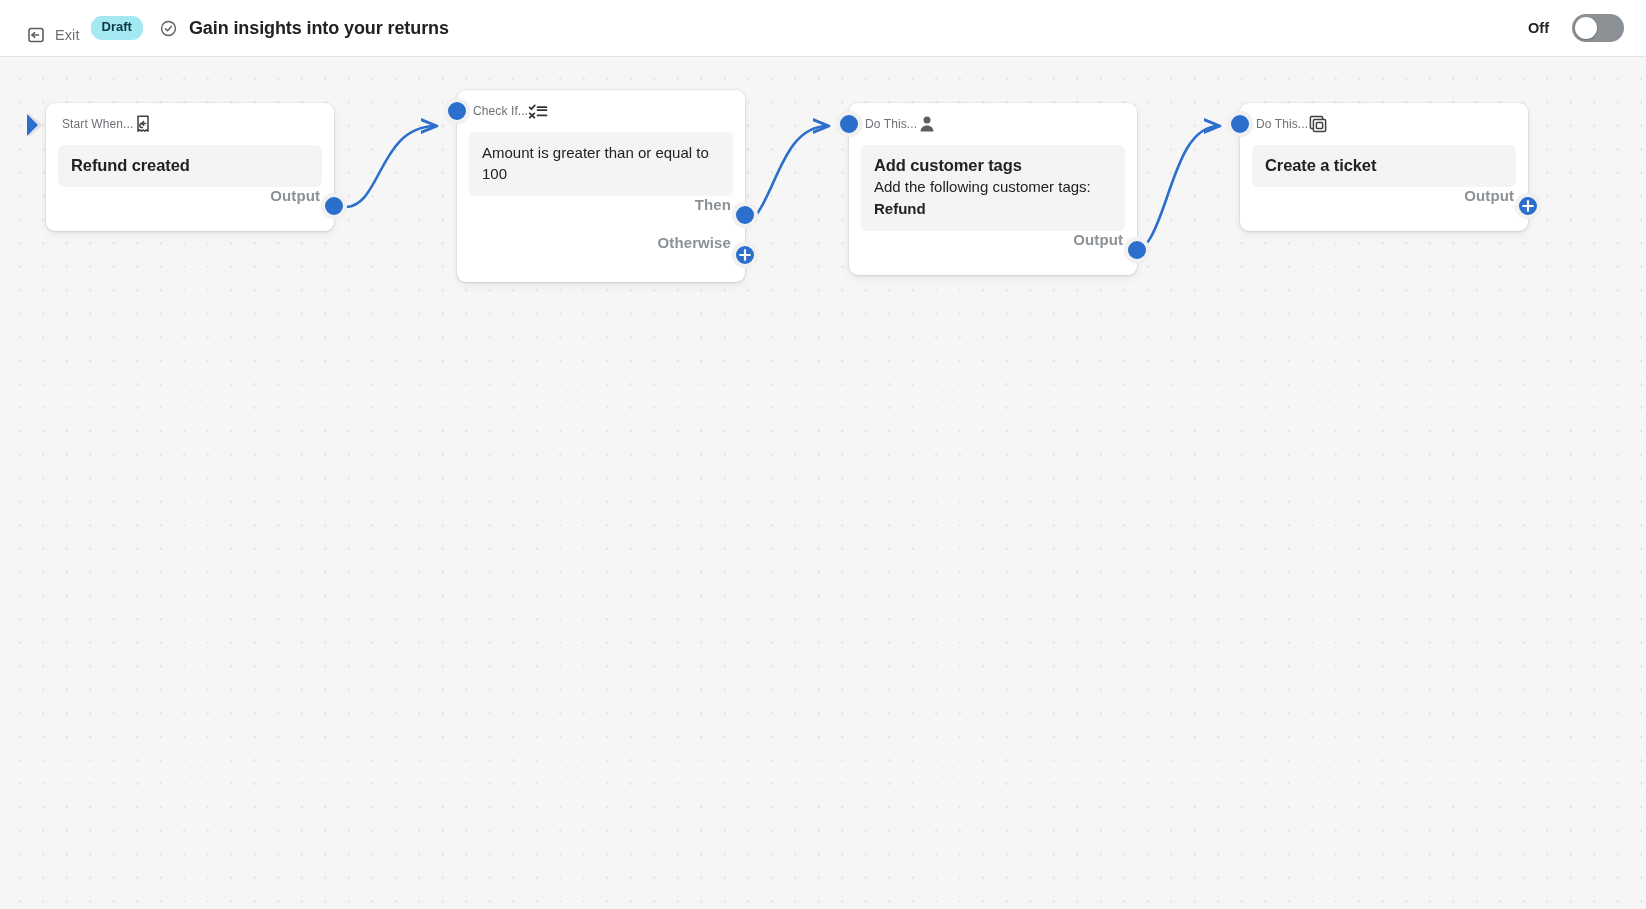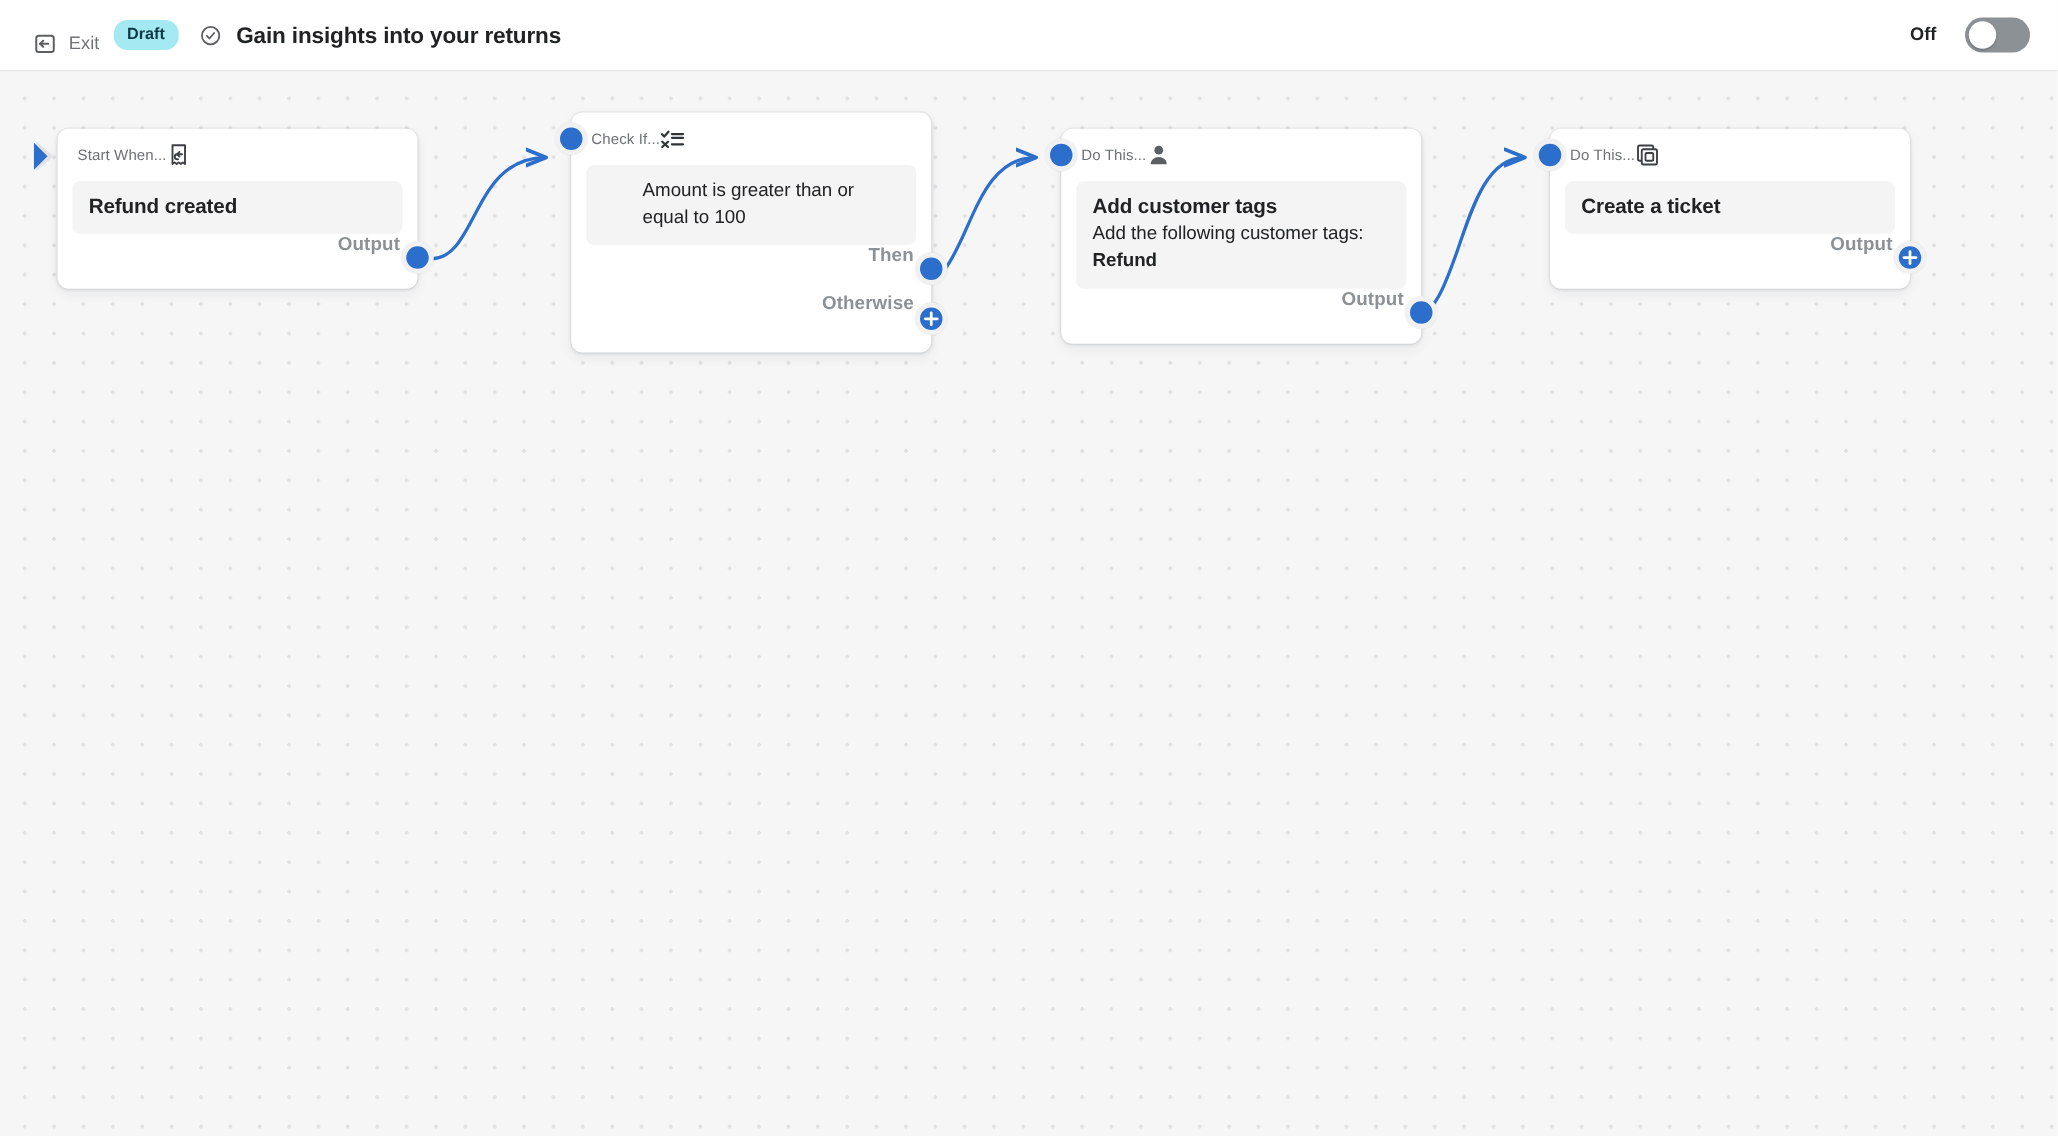--- a/index.html
+++ b/index.html
@@ -88,21 +88,21 @@
     padding: 0 14px 0 16px;
   }
   .node-kicker { font-size: 12px; color: #6d7175; letter-spacing: .1px; }
   .node-icon { margin-left: auto; width: 20px; height: 20px; color: #5c5f62; display: block; }
   .node-body {
     margin: 0 12px; background: #f4f4f5; border-radius: 6px;
     padding: 11px 13px 12px;
   }
   .node-body.tight { padding: 10px 13px 11px; }
   .body-title { font-size: 16.5px; font-weight: 700; color: #202223; letter-spacing: -.1px; }
-  .body-text { font-size: 15px; color: #202223; line-height: 1.42; margin-left: 32px; }
+  .body-text { font-size: 15px; color: #202223; line-height: 1.42; }
   .body-sub { font-size: 15px; color: #202223; line-height: 1.45; margin-top: 1px; }
   .body-strong { font-size: 15px; font-weight: 700; color: #202223; line-height: 1.4; }
 
   .port-row {
     height: 38px; display: flex; align-items: flex-start; justify-content: flex-end;
     padding-right: 14px; position: relative;
   }
   .port-label { font-size: 15px; font-weight: 700; color: #8c9196; letter-spacing: .1px; }
 
   

